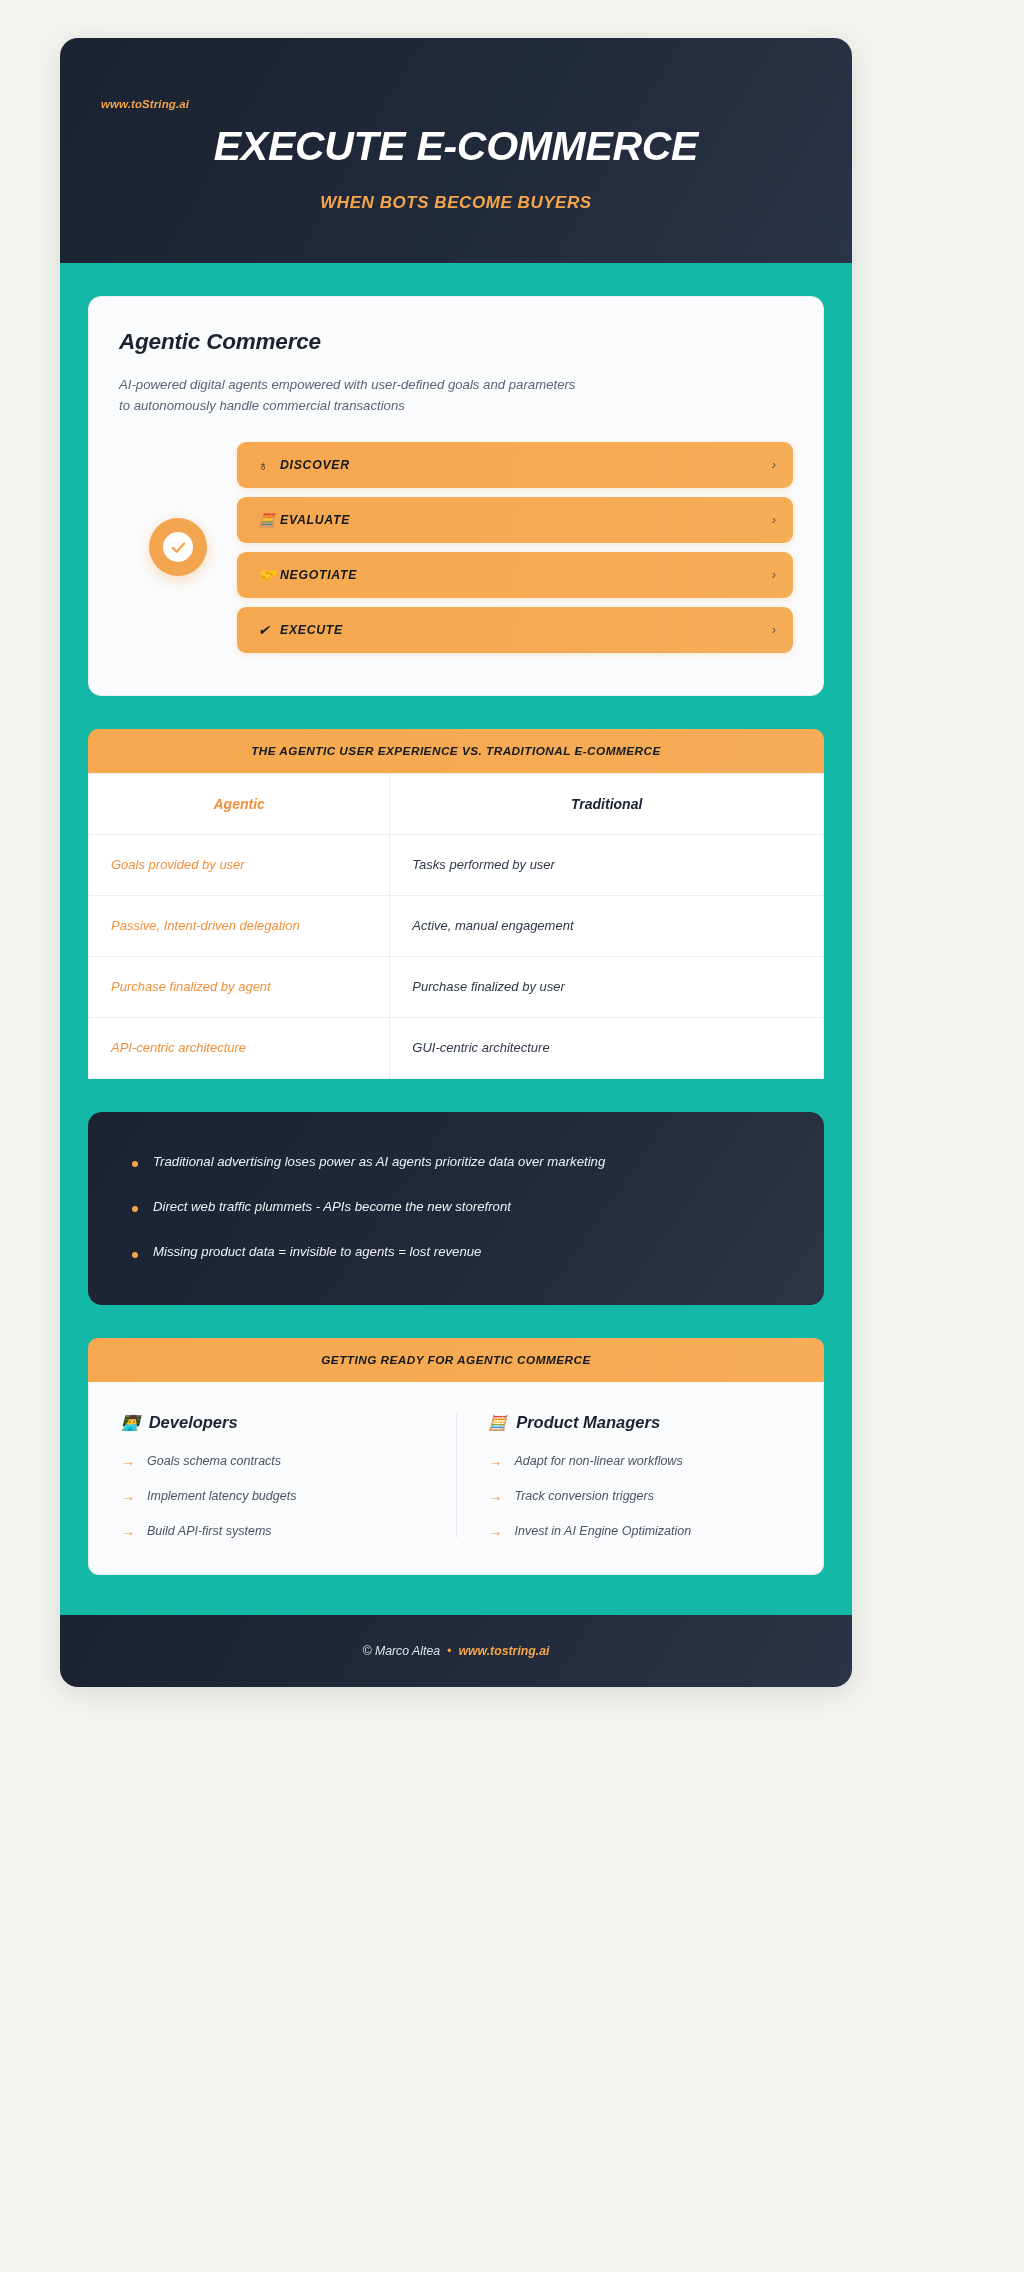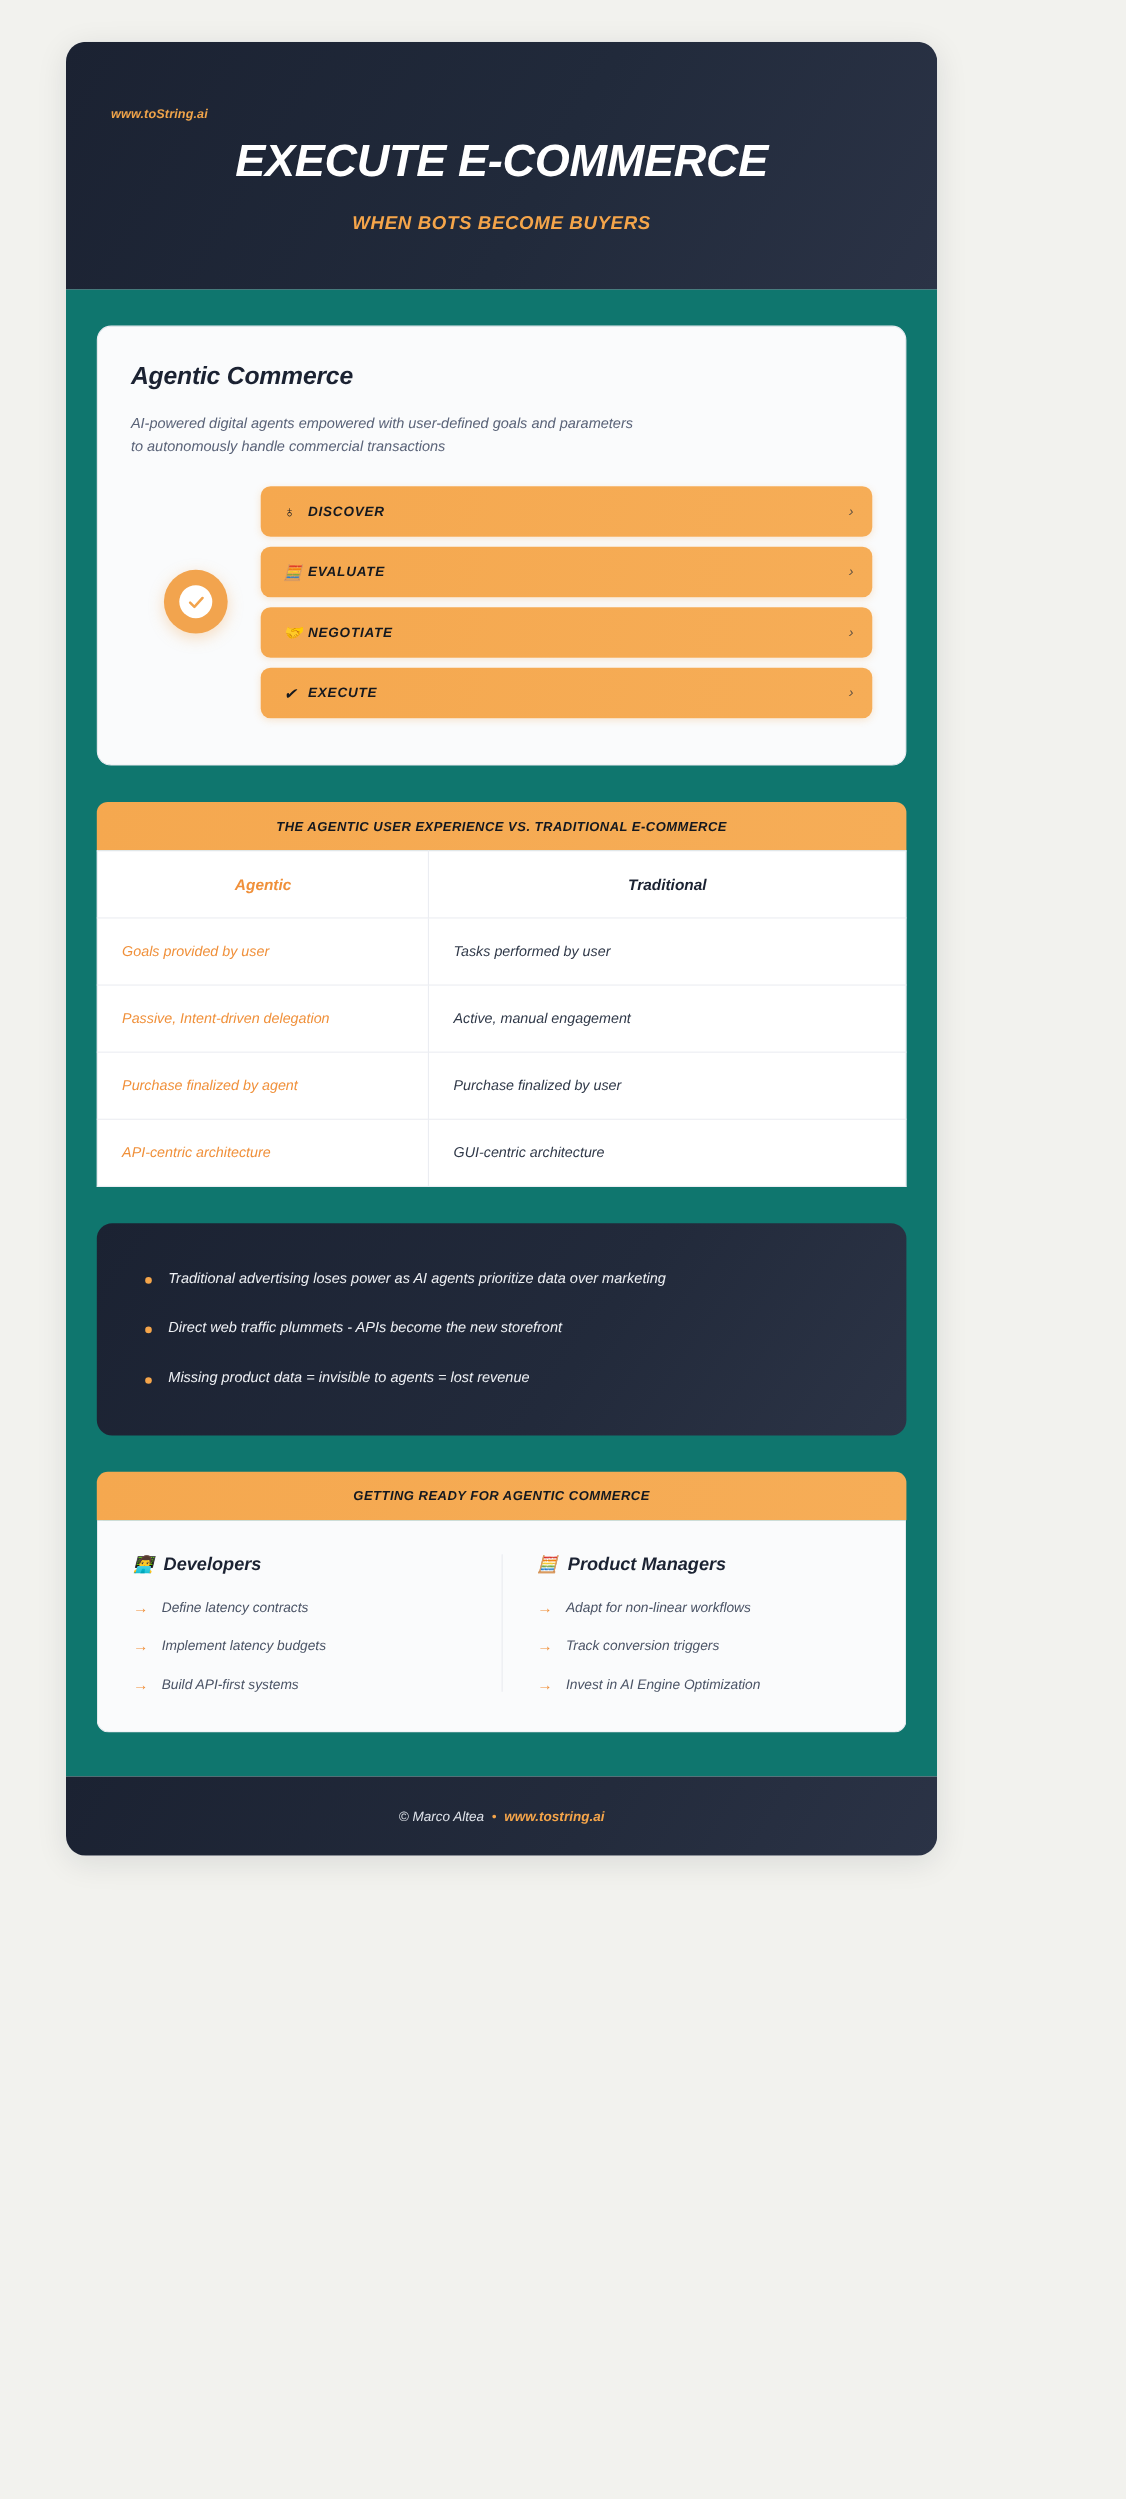--- a/index.html
+++ b/index.html
@@ -54,21 +54,21 @@
   .hero-sub {
     text-align: center;
     color: #f5a54a;
     font-size: 17px;
     font-weight: 700;
     letter-spacing: 0.55px;
     margin-top: 25px;
   }
 
   
-  .body-wrap { padding: 33px 28px 0 28px; background:#0f766e; }
+  .body-wrap { padding: 33px 28px 0 28px; background:#14b8a6; }
 
   .card {
     background: #fafbfc;
     border: 1px solid #e9ebf0;
     border-radius: 13px;
     padding: 32px 30px 42px 30px;
     position: relative;
   }
   .card-title {
     font-size: 22.5px;
@@ -337,21 +337,21 @@
         <div class="ready-body">
 
           <div class="ready-col">
             <div class="ready-head">
               <span class="rico">👨‍💻</span>
               <span>Developers</span>
             </div>
             <ul class="ready-list">
               <li>
                 <span class="arrow">→</span>
-                <span>Define latency contracts</span>
+                <span>Goals schema contracts</span>
               </li>
               <li>
                 <span class="arrow">→</span>
                 <span>Implement latency budgets</span>
               </li>
               <li>
                 <span class="arrow">→</span>
                 <span>Build API-first systems</span>
               </li>
             </ul>

